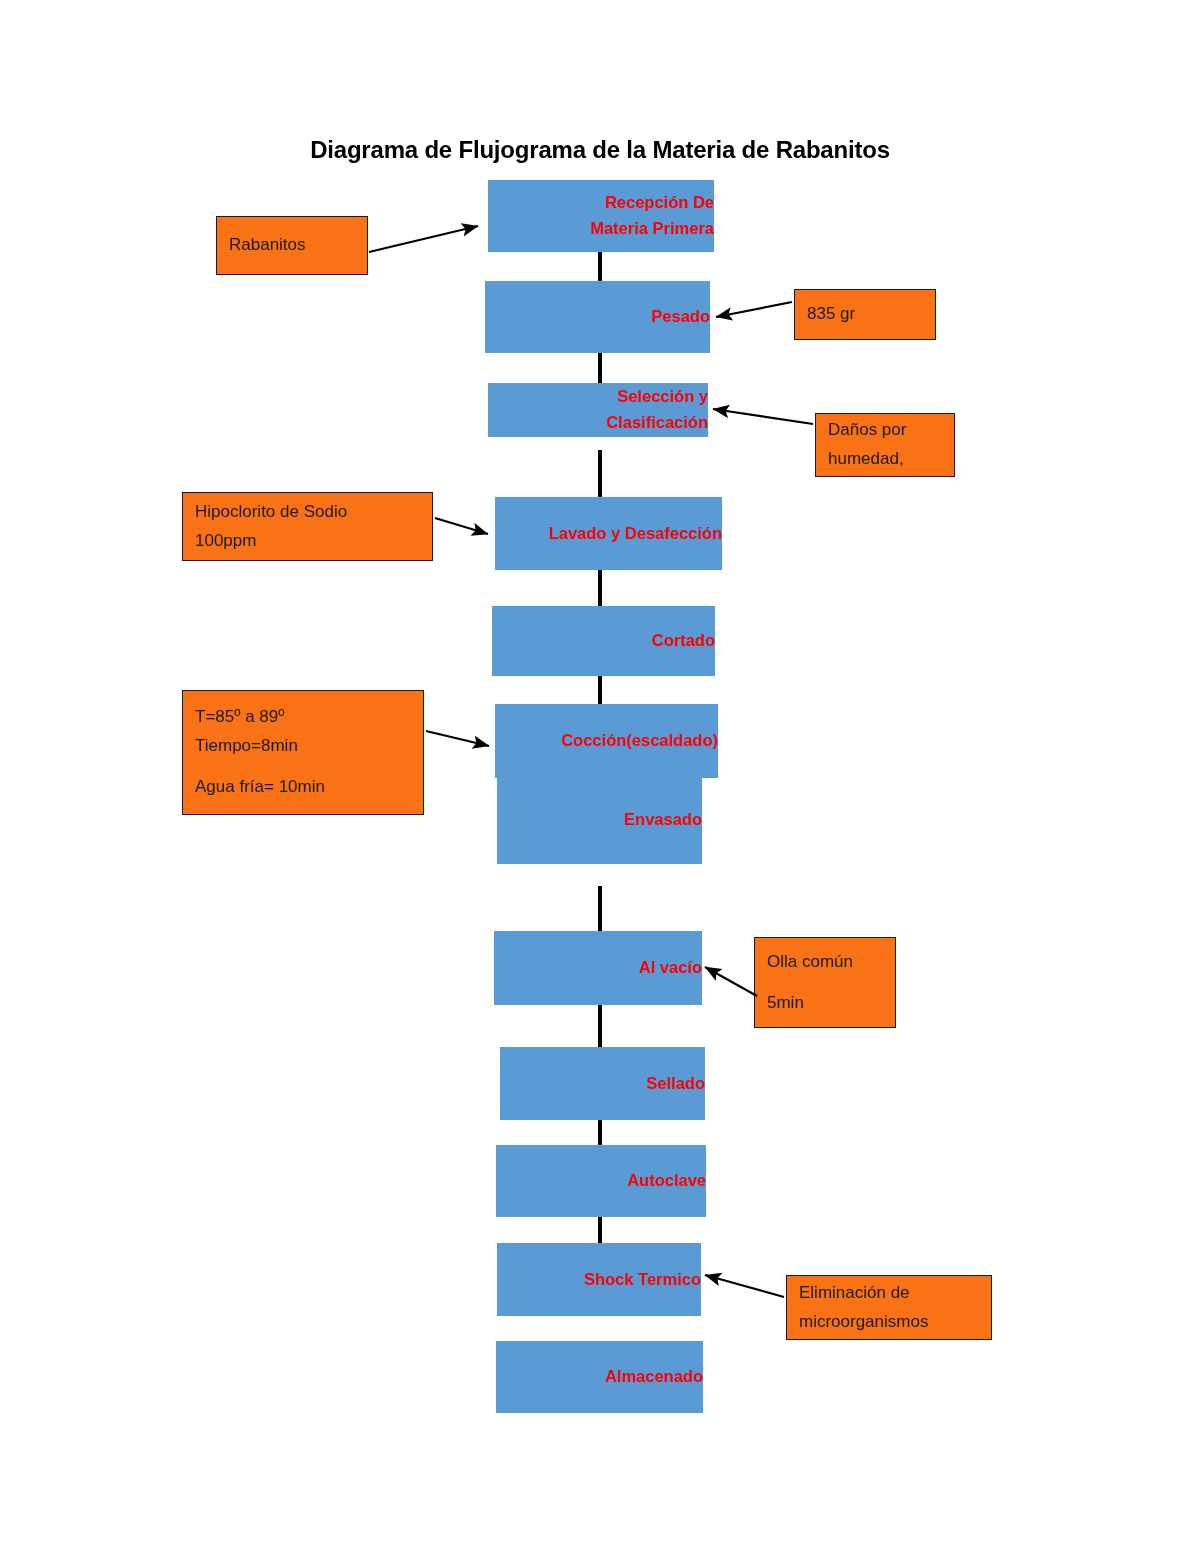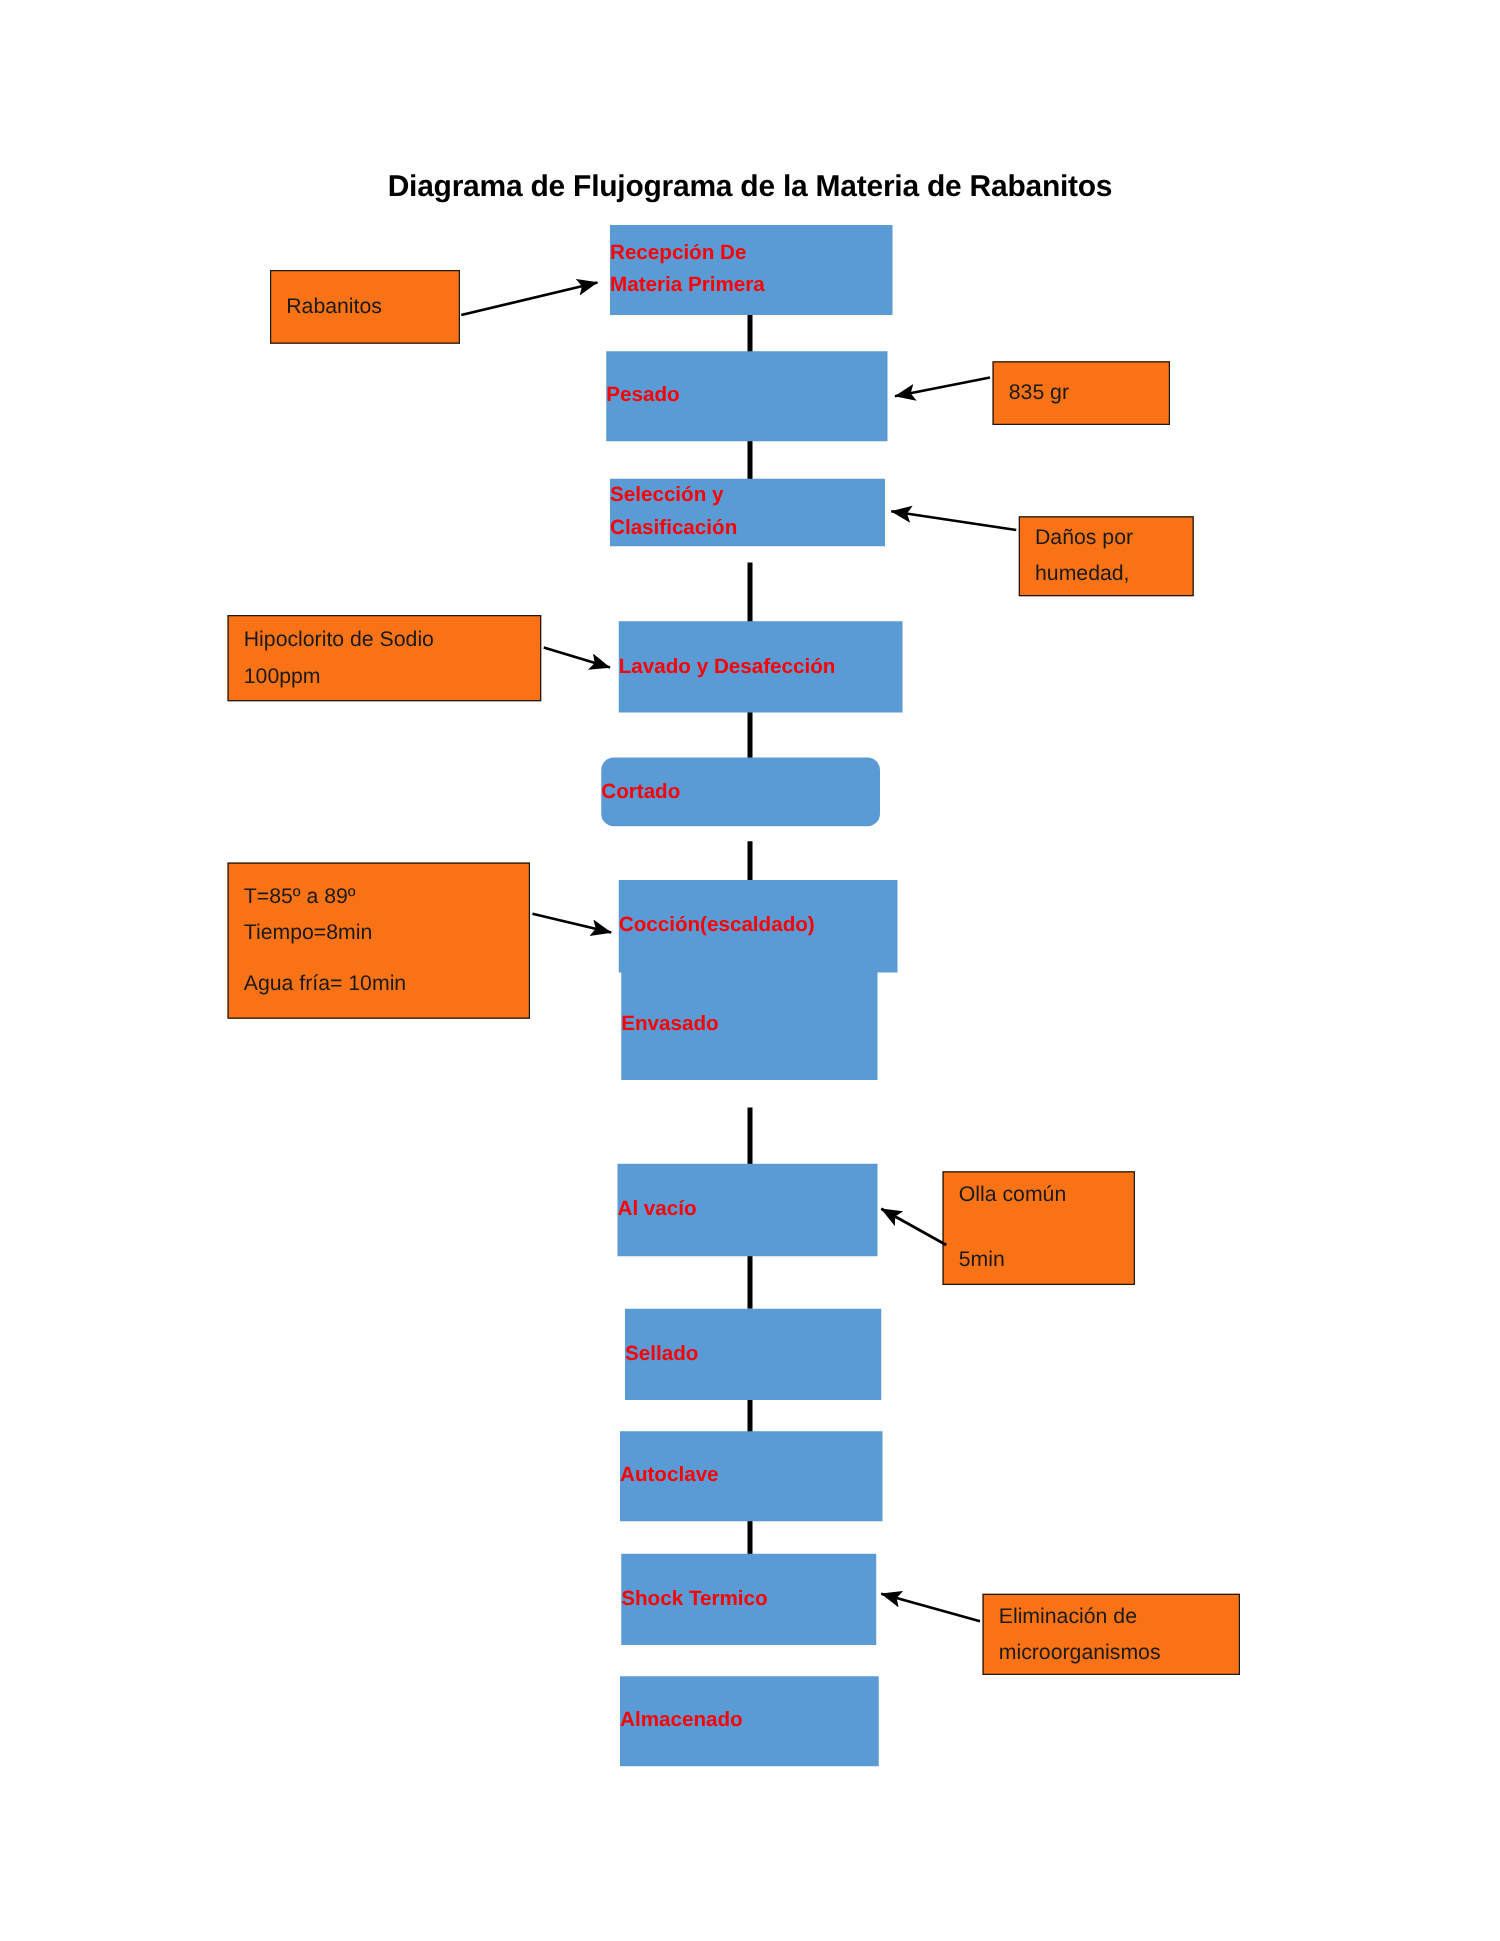--- a/index.html
+++ b/index.html
@@ -28,21 +28,21 @@
   }
   
   .pbox {
     position: absolute;
     background: #5B9BD5;
     color: #FF0000;
     font-weight: bold;
     font-size: 16.5px;
     display: flex;
     flex-direction: column;
-    align-items: flex-start;
+    align-items: flex-end;
     justify-content: center;
     text-align: center;
     line-height: 1.55;
     box-sizing: border-box;
   }
   .pbox .ln { display: block; white-space: nowrap; }
   
   .nbox {
     position: absolute;
     background: #f97316;
@@ -104,21 +104,21 @@
 
   <div class="pbox" style="left:488px;top:383px;width:220px;height:54px;">
     <span class="ln">Selección y</span>
     <span class="ln">Clasificación</span>
   </div>
 
   <div class="pbox" style="left:495px;top:497px;width:227px;height:73px;">
     <span class="ln">Lavado y Desafección</span>
   </div>
 
-  <div class="pbox" style="left:481px;top:606px;width:223px;height:55px;border-radius:10px;">
+  <div class="pbox" style="left:492px;top:606px;width:223px;height:70px;">
     <span class="ln">Cortado</span>
   </div>
 
   <div class="pbox" style="left:495px;top:704px;width:223px;height:74px;">
     <span class="ln">Cocción(escaldado)</span>
   </div>
 
   <div class="pbox" style="left:497px;top:776px;width:205px;height:88px;">
     <span class="ln">Envasado</span>
   </div>
@@ -161,21 +161,21 @@
     <span class="ln">100ppm</span>
   </div>
 
   <div class="nbox" style="left:182px;top:690px;width:242px;height:125px;">
     <span class="ln">T=85º a 89º</span>
     <span class="ln">Tiempo=8min</span>
     <span class="gap"></span>
     <span class="ln">Agua fría= 10min</span>
   </div>
 
-  <div class="nbox" style="left:754px;top:937px;width:154px;height:91px;justify-content:space-between;">
+  <div class="nbox" style="left:754px;top:937px;width:142px;height:91px;">
     <span class="ln">Olla común</span>
     <span class="gap"></span>
     <span class="ln">5min</span>
   </div>
 
   <div class="nbox" style="left:786px;top:1275px;width:206px;height:65px;">
     <span class="ln">Eliminación de</span>
     <span class="ln">microorganismos</span>
   </div>
 

